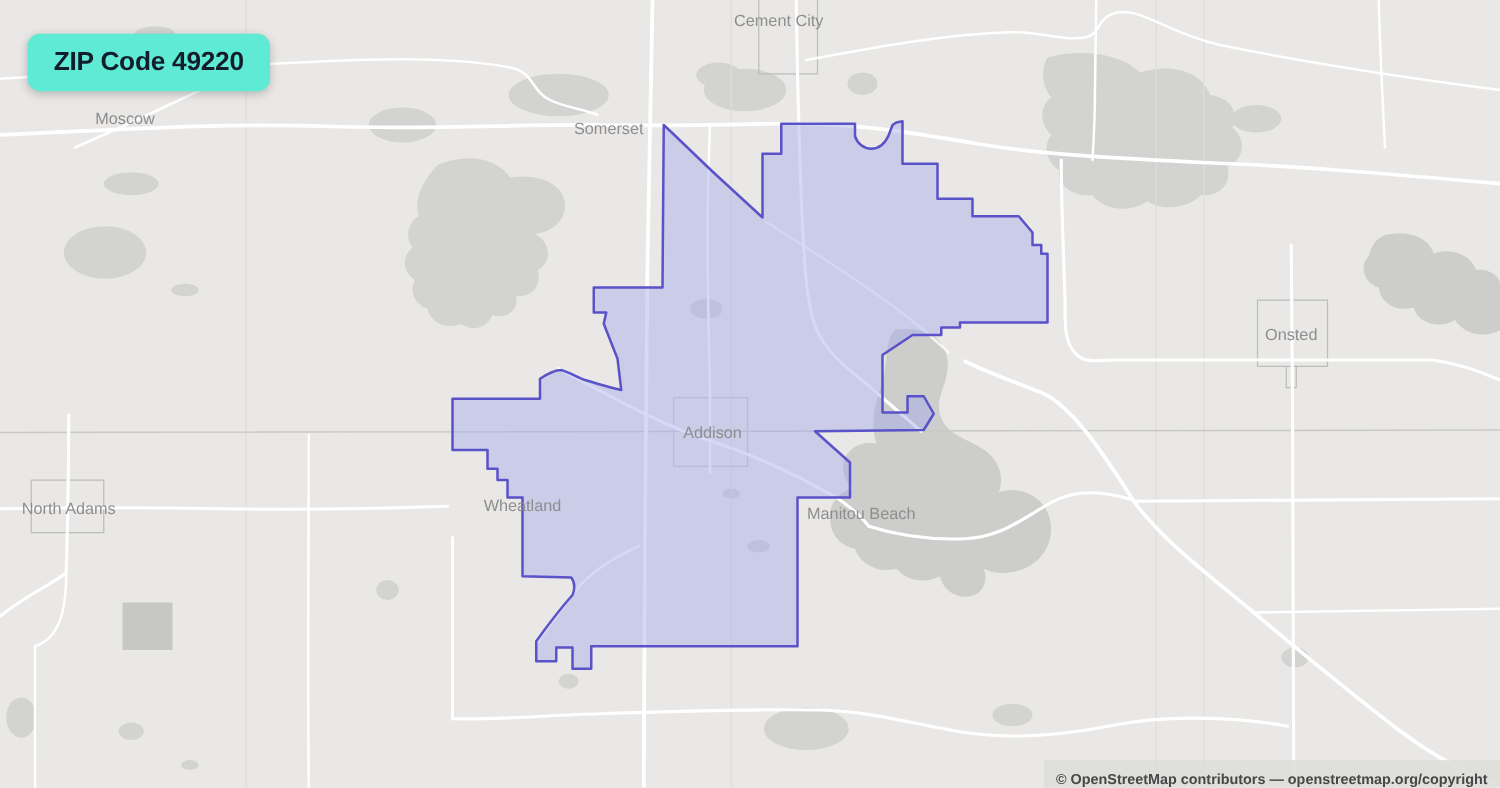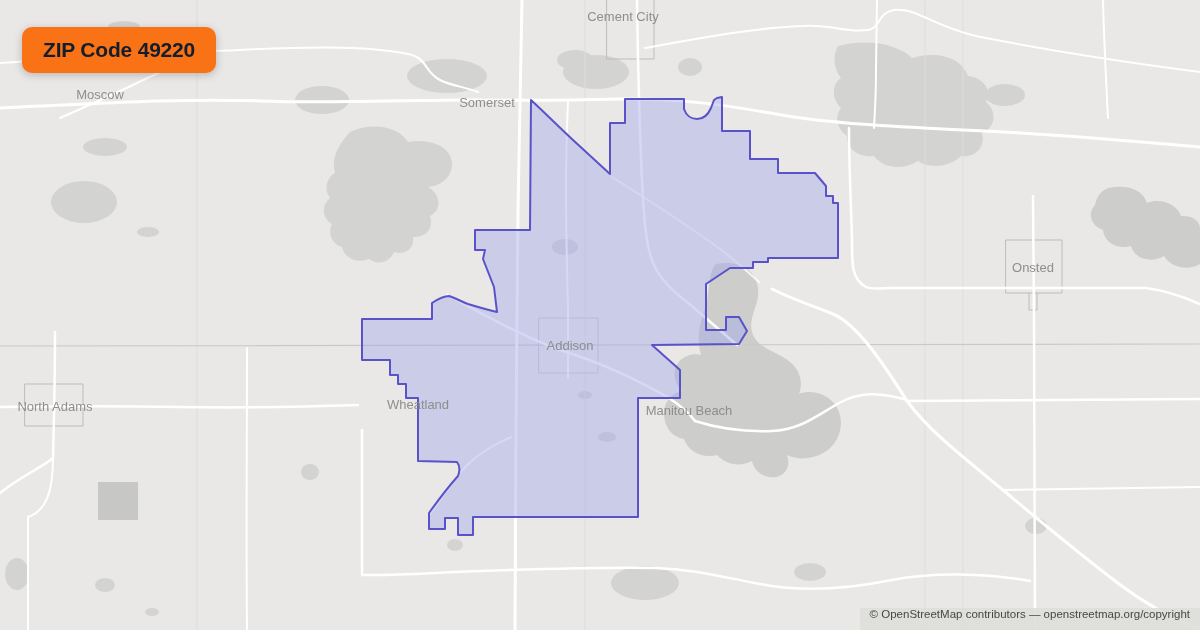--- a/index.html
+++ b/index.html
@@ -8,34 +8,34 @@
     font-family:"Liberation Sans",sans-serif;background:#e9e8e6;
   }
   .stage{position:absolute;inset:0;}
   #map-svg{position:absolute;left:0;top:0;display:block;}
   .place-label{
     font-family:"Liberation Sans",sans-serif;
     font-size:13px;fill:#8e8e8e;
   }
   .badge{
     position:absolute;left:22px;top:27px;
-    background:#f97316;border-radius:10px;
+    background:#5eead4;border-radius:10px;
     padding:11px 21px;
     box-shadow:0 2px 8px rgba(0,0,0,0.22);
     font-size:21px;font-weight:700;color:#141d2c;
     letter-spacing:-0.2px;white-space:nowrap;
   }
   .logo{position:absolute;right:14px;bottom:24px;}
   .logo svg{display:block;}
   .attribution{
     position:absolute;right:0;bottom:0;height:22px;
     background:rgba(221,221,219,0.88);
-    display:flex;align-items:flex-start;
+    display:flex;align-items:flex-end;
     padding:0 10px;
-    font-size:11.5px;color:#474747;white-space:nowrap;
+    font-size:11.5px;color:#474747;white-space:nowrap;font-weight:bold;
   }
 </style>
 </head>
 <body>
 
 <div class="stage">
 
   <svg id="map-svg" width="1200" height="630" viewBox="0 0 1200 630">
       <rect x="0" y="0" width="1200" height="630" fill="#e9e8e6"></rect>
       <ellipse cx="124" cy="27" rx="16" ry="6" fill="#d3d3d1"></ellipse>

